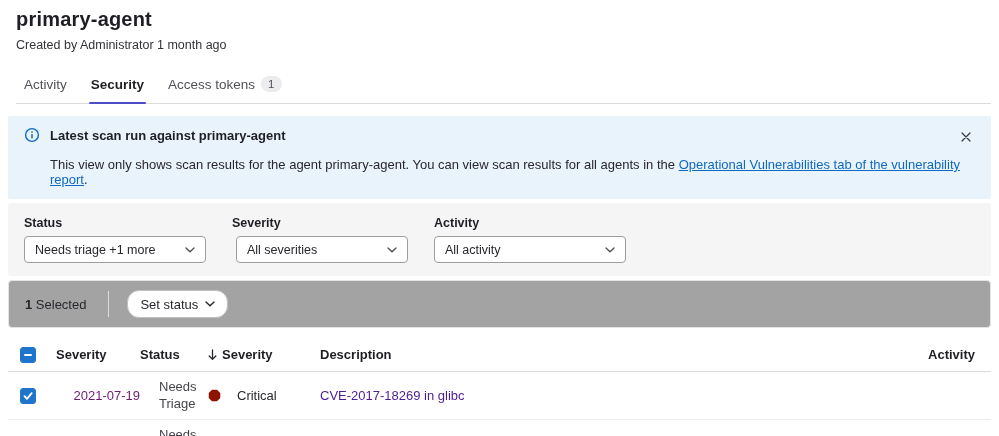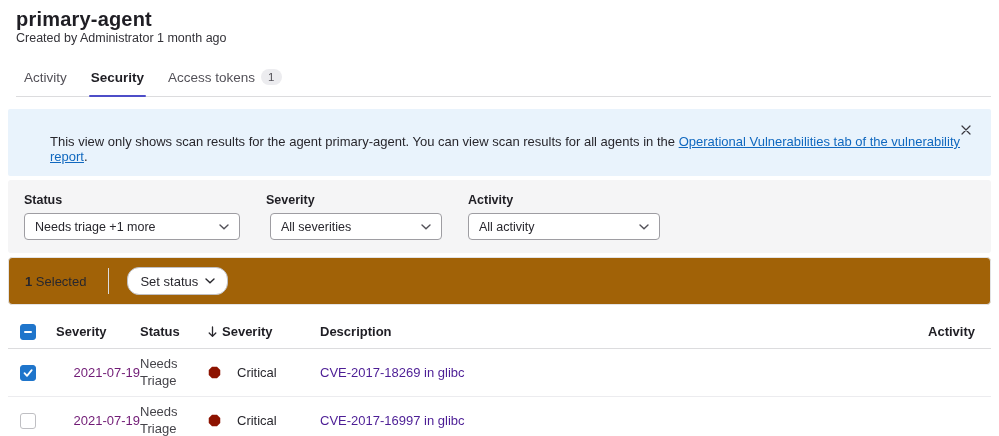--- a/index.html
+++ b/index.html
@@ -22,21 +22,21 @@
   body{
     font-family:"Liberation Sans","DejaVu Sans",sans-serif;
     color:var(--text-900);
     width:999px;height:436px;overflow:hidden;
   }
   .container{padding:6px 8px 0 8px;}
 
   
   .page-header{padding:2px 8px 0 8px;}
   .page-title{font-size:20px;font-weight:700;color:#1f1e24;letter-spacing:.2px;}
-  .page-subtitle{font-size:12.5px;color:#333238;}
+  .page-subtitle{font-size:12.5px;color:#333238;margin-top:7px;}
 
   
   .tabs{display:flex;align-items:flex-end;margin:16px 0 0 8px;border-bottom:1px solid var(--border-mid);margin-right:0;}
   .tab{
     font-size:13.5px;color:var(--text-600);padding:8px 8px 11px 8px;margin-right:8px;
     display:flex;align-items:center;gap:6px;cursor:pointer;position:relative;
   }
   .tab.active{color:#1f1e24;font-weight:700;}
   .tab.active::after{
     content:"";position:absolute;left:6px;right:6px;bottom:-1px;height:2px;
@@ -67,28 +67,28 @@
     margin-top:4px;background:var(--panel-bg);border-radius:3px;
     padding:13px 16px 13px 16px;display:flex;gap:26px;
   }
   .filter-group{display:flex;flex-direction:column;}
   .filter-label{font-size:12.5px;font-weight:700;color:#1f1e24;margin-bottom:6px;}
   .dropdown{
     height:27px;background:#fff;border:1px solid var(--input-border);border-radius:4px;
     display:flex;align-items:center;justify-content:space-between;
     padding:0 10px;font-size:12.5px;color:#28272d;cursor:pointer;
   }
-  .dd-status{width:216px;}
+  .dd-status{width:182px;}
   .dd-severity{width:172px;margin-left:4px;text-align:center;}
   .dd-activity{width:192px;}
   .chev{flex:0 0 auto;margin-left:8px;display:block;}
 
   
   .selection-bar{
-    margin-top:4px;border:1px solid #e3e3e5;border-radius:4px;background:#a16207;
+    margin-top:4px;border:1px solid #e3e3e5;border-radius:4px;background:#a3a3a3;
     padding:10px 16px;display:flex;align-items:center;height:48px;
   }
   .selected-text{font-size:13px;color:#28272d;}
   .selected-count{font-weight:700;}
   .v-divider{width:1px;height:26px;background:var(--border-mid);margin:0 18px 0 22px;}
   .set-status-btn{
     background:#fff;border:1px solid var(--checkbox-border);border-radius:12px;
     padding:0 12px;height:28px;font-size:13px;color:#28272d;cursor:pointer;
     display:flex;align-items:center;gap:7px;font-family:inherit;
   }
@@ -100,21 +100,21 @@
     grid-template-columns:36px 84px 68px 112px 1fr 80px;
     align-items:center;
     padding:0 16px 0 12px;
   }
   .thead{height:34px;border-bottom:1px solid var(--border-mid);font-size:13px;font-weight:700;color:#1f1e24;}
   .th-activity{text-align:right;}
   .th-severity{display:flex;align-items:center;gap:5px;cursor:pointer;}
   .sort-icon{display:block;}
   .trow{height:48px;border-bottom:1px solid var(--border-light);font-size:13px;}
   .cell-detected{color:#701a75;text-align:right;}
-  .cell-status{color:#45444a;line-height:1.25;padding-right:10px;}
+  .cell-status{color:#45444a;line-height:1.25;padding-right:10px;margin-left:19px;}
   .cell-severity{display:flex;align-items:center;gap:16px;color:#28272d;}
   .severity-glyph{display:block;flex:0 0 auto;}
   .cell-description{color:#4c1d95;}
 
   
   .checkbox{
     width:16px;height:16px;border-radius:3px;border:1px solid var(--checkbox-border);
     background:#fff;cursor:pointer;display:flex;align-items:center;justify-content:center;
   }
   .checkbox.checked,.checkbox.indeterminate{background:var(--blue);border-color:var(--blue);}
@@ -139,20 +139,28 @@
     <div class="tab active">
       <span>Security</span>
     </div>
     <div class="tab">
       <span>Access tokens</span>
       <span class="tab-badge">1</span>
     </div>
   </div>
 
   <div class="alert">
+    <div class="alert-head">
+      <svg class="info-icon" viewBox="0 0 16 16">
+        <circle cx="8" cy="8" r="6.4" fill="none" stroke="#1068bf" stroke-width="1.4"></circle>
+        <rect x="7.25" y="6.9" width="1.5" height="4.6" rx="0.4" fill="#1068bf"></rect>
+        <rect x="7.25" y="4.2" width="1.5" height="1.6" rx="0.4" fill="#1068bf"></rect>
+      </svg>
+      <span class="alert-title">Latest scan run against primary-agent</span>
+    </div>
     <div class="alert-body"><span>This view only shows scan results for the agent primary-agent. You can view scan results for all agents in the </span><a class="alert-link">Operational Vulnerabilities tab of the vulnerability report</a><span>.</span></div>
     <button class="alert-close">
       <svg width="12" height="12" viewBox="0 0 12 12">
         <path d="M2 2 L10 10 M10 2 L2 10" stroke="#3a383f" stroke-width="1.2" fill="none" stroke-linecap="round"></path>
       </svg>
     </button>
   </div>
 
   <div class="filters">
     <div class="filter-group">

